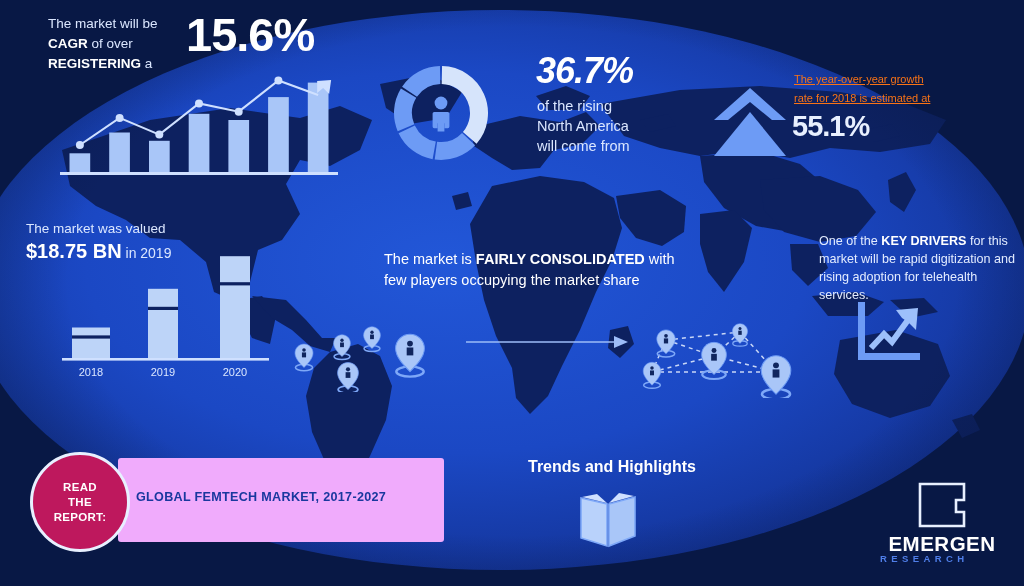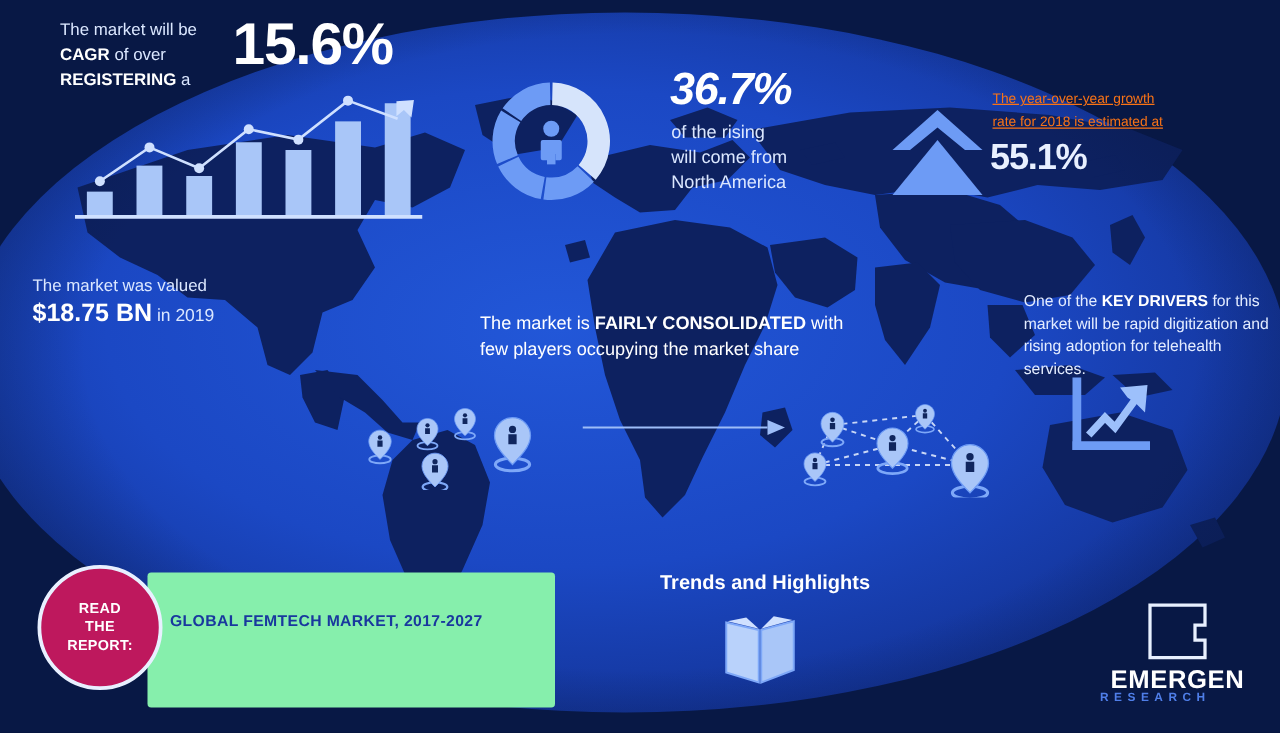--- a/index.html
+++ b/index.html
@@ -35,21 +35,21 @@
   #cons-text{left:384px;top:249px;width:320px;font-size:14.5px;line-height:21px;color:#ffffff;}
 
   
   #kd-text{left:800px;top:232px;width:196px;font-size:12.6px;line-height:18px;color:#e3ecff;margin-left:19px;}
   #kd-icon{left:856px;top:300px;width:74px;height:66px;}
 
   
   #badge{left:30px;top:452px;width:94px;height:94px;border:3px solid #e8f0ff;border-radius:50%;
          background:#be185d;display:flex;align-items:center;justify-content:center;z-index:4;}
   #badge span{color:#ffffff;font-size:11.5px;font-weight:bold;line-height:15px;text-align:center;letter-spacing:.3px;}
-  #reportbar{left:118px;top:458px;width:326px;height:108px;background:#86efac;border-radius:3px;z-index:3;text-decoration:underline;}
+  #reportbar{left:118px;top:458px;width:326px;height:84px;background:#f0abfc;border-radius:3px;z-index:3;text-decoration:underline;}
   #reportbar span{position:absolute;left:18px;top:32px;color:#19389e;font-size:12.6px;font-weight:bold;letter-spacing:.3px;}
   #trends-title{left:528px;top:458px;font-size:16px;font-weight:bold;color:#ffffff;}
   #book{left:578px;top:492px;width:60px;height:56px;}
   #logo{left:880px;top:480px;width:124px;height:92px;}
   #logo-name{position:absolute;left:0;top:52px;width:124px;text-align:center;color:#ffffff;font-size:20.5px;font-weight:bold;letter-spacing:.5px;}
   #logo-sub{position:absolute;left:0;top:73px;width:124px;color:#4f7ee8;font-size:9.5px;font-weight:bold;letter-spacing:4.4px;}
 </style>
 </head>
 <body>
 
@@ -167,39 +167,57 @@
         <circle cx="49" cy="39" r="6.4" fill="#6d9bf5"></circle>
         <path d="M42.2,48 h13.6 a1.6,1.6 0 0 1 1.6,1.6 v13 a1.6,1.6 0 0 1 -1.6,1.6 h-3.4 v-5 h-6.8 v5
                  h-3.4 a1.6,1.6 0 0 1 -1.6,-1.6 v-13 a1.6,1.6 0 0 1 1.6,-1.6 Z" fill="#6d9bf5"></path>
         <rect x="45.6" y="58" width="6.8" height="9.5" fill="#6d9bf5"></rect>
       </g>
     </svg>
   </div>
   <div class="abs big-num" id="na-value">36.7%</div>
   <div class="abs" id="na-text">
     <div>of the rising</div>
+    <div>North America</div>
     <div>will come from</div>
-    <div>North America</div>
   </div>
 
   <div class="abs" id="chevrons">
     <svg width="76" height="72" viewBox="0 0 76 72">
       <path d="M38,2 L74,34 L60,34 L38,16 L16,34 L2,34 Z" fill="#6d9bf5"></path>
       <path d="M38,26 L74,70 L2,70 Z" fill="#6d9bf5"></path>
     </svg>
   </div>
   <div class="abs" id="yoy-text">
     <div>The year-over-year growth</div>
     <div>rate for 2018 is estimated at</div>
   </div>
   <div class="abs big-num" id="yoy-value">55.1%</div>
 
   <div class="abs" id="valued-text">The market was valued</div>
   <div class="abs" id="valued-value">
     <span>$18.75 BN</span><span id="valued-suffix"> in 2019</span>
+  </div>
+  <div class="abs" id="barchart2">
+    <svg width="215" height="148" viewBox="0 0 215 148">
+      <g id="c2-bars">
+          <rect x="14" y="91.5" width="38" height="30.5" fill="#bdd4f8"></rect>
+          <rect x="14" y="99.4" width="38" height="3.2" fill="#0d2160"></rect>
+          <rect x="90" y="52.8" width="30" height="69.2" fill="#bdd4f8"></rect>
+          <rect x="90" y="70.8" width="30" height="3.2" fill="#0d2160"></rect>
+          <rect x="162" y="20.2" width="30" height="101.8" fill="#bdd4f8"></rect>
+          <rect x="162" y="46.2" width="30" height="3.2" fill="#0d2160"></rect>
+        </g>
+      <rect x="4" y="122" width="207" height="2.6" fill="#cfe0ff"></rect>
+      <g id="c2-labels" fill="#dbe7ff" font-size="11" font-family="Liberation Sans, sans-serif" text-anchor="middle">
+          <text x="33" y="140">2018</text>
+          <text x="105" y="140">2019</text>
+          <text x="177" y="140">2020</text>
+        </g>
+    </svg>
   </div>
 
   <div class="abs" id="cons-text">
     <span>The market is </span><span class="hl">FAIRLY CONSOLIDATED</span><span> with</span>
     <div>few players occupying the market share</div>
   </div>
 
   <div class="abs" id="pins-left" style="left:286px;top:300px;width:150px;height:92px;">
     <svg width="150" height="92" viewBox="0 0 150 92" id="pins-left-svg">
         <g transform="translate(18,54) scale(0.45)">

